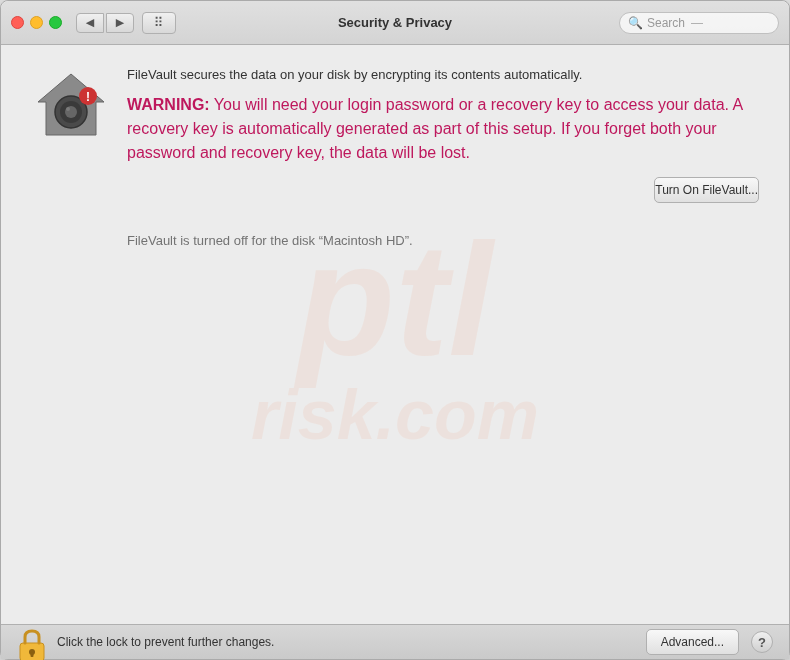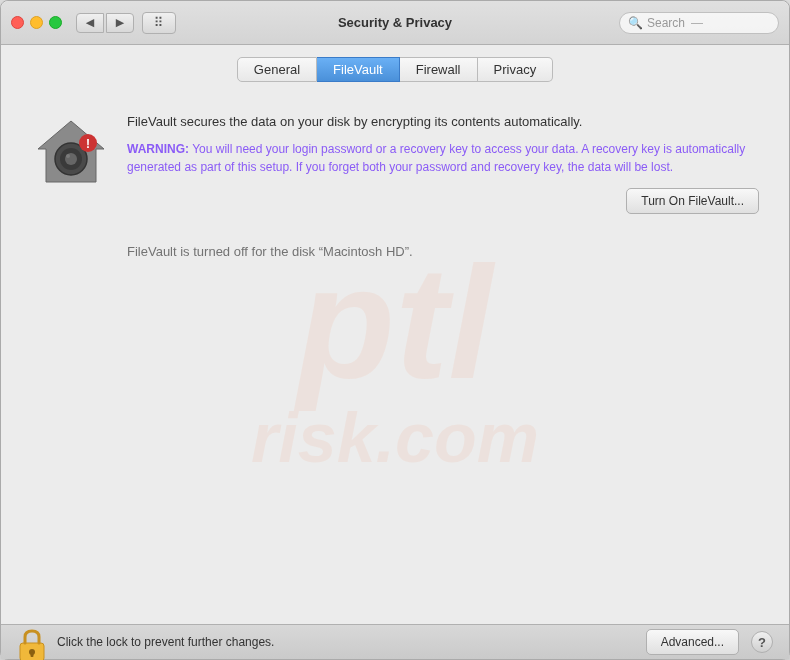--- a/index.html
+++ b/index.html
@@ -230,34 +230,34 @@
     }
 
     .main-description {
       font-size: 13px;
       color: #333;
       line-height: 1.5;
       margin-bottom: 8px;
     }
 
     .warning-text {
-      font-size: 12px;
-      color: #8b5cf6;
+      font-size: 16px;
+      color: #be185d;
       line-height: 1.5;
     }
 
     .warning-label {
       font-weight: 700;
     }
 
     .turn-on-btn {
       background: linear-gradient(180deg, #f8f8f8 0%, #e0e0e0 100%);
       border: 1px solid #b0b0b0;
       border-radius: 5px;
-      padding: 5px 14px;
+      padding: 5px 0;
       font-size: 12px;
       color: #333;
       cursor: pointer;
       white-space: nowrap;
       flex-shrink: 0;
     }
 
     .status-text {
       position: relative;
       z-index: 1;
@@ -352,26 +352,20 @@
 
     <div class="title-text">Security &amp; Privacy</div>
 
     <div class="search-box">
       <span class="search-icon-svg">🔍</span>
       <span class="search-input-text">Search</span>
       <span class="toolbar-dash">—</span>
     </div>
   </div>
 
-  <div class="tabs-bar">
-    <div class="tab">General</div>
-    <div class="tab active">FileVault</div>
-    <div class="tab">Firewall</div>
-    <div class="tab">Privacy</div>
-  </div>
 
   <div class="content">
 
     <div class="watermark">
       <div class="watermark-ptl">ptl</div>
       <div class="watermark-risk">risk.com</div>
     </div>
 
     <div class="info-section">
 

